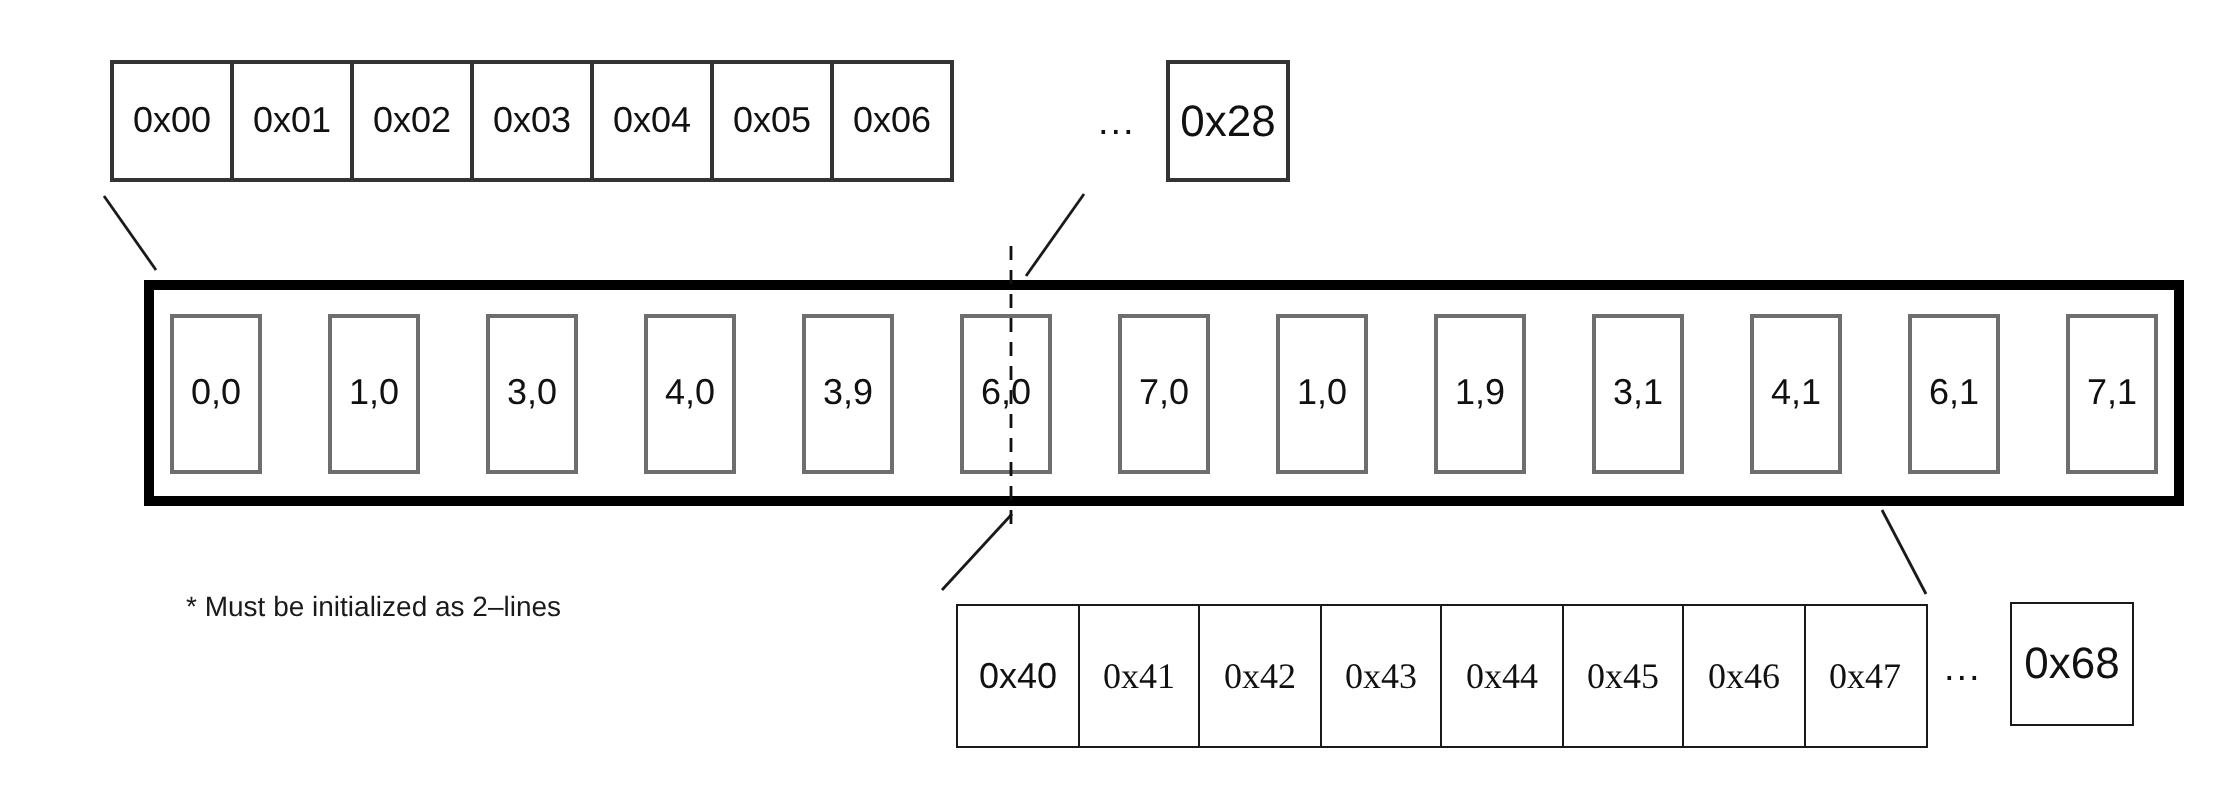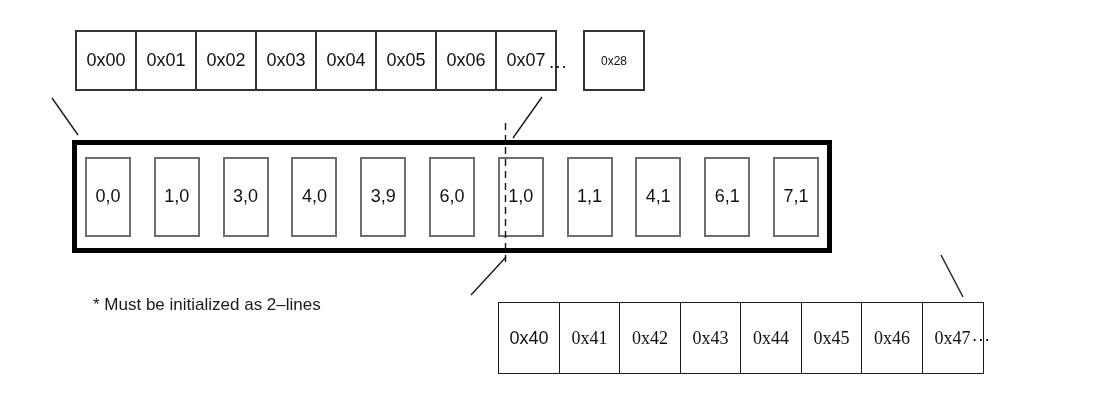--- a/index.html
+++ b/index.html
@@ -8,76 +8,76 @@
     position: relative;
     width: 1113px;
     height: 400px;
     background: #ffffff;
     font-family: "Liberation Sans", sans-serif;
     color: #111111;
     overflow: hidden;
   }
 
   
-  .strip { position: absolute; display: flex; margin-left: 20px; }
+  .strip { position: absolute; display: flex; }
   .addr-cell {
     width: 62px; height: 61px;
     border: 2px solid #333333;
     display: flex; align-items: center; justify-content: center;
     font-size: 18px; background: #ffffff;
   }
   .addr-cell + .addr-cell { margin-left: -2px; }
 
   .strip-bottom .addr-cell {
     height: 72px;
     border: 1.5px solid #1a1a1a;
   }
   .strip-bottom .addr-cell + .addr-cell { margin-left: -1.5px; font-family: Liberation Serif, serif; }
 
   .tail-box {
     position: absolute;
     width: 62px; height: 61px;
     border: 2px solid #333333;
     display: flex; align-items: center; justify-content: center;
-    font-size: 12px; background: #ffffff;
+    font-size: 22px; background: #ffffff;
   }
   .tail-box.thin { border-width: 1.5px; border-color: #1a1a1a; height: 62px; }
 
   .ellipsis {
     position: absolute;
     font-size: 19px;
     letter-spacing: 1px;
     color: #111111;
   }
 
   
   .big-box {
     position: absolute;
     left: 72px; top: 140px;
-    width: 760px; height: 113px;
+    width: 1020px; height: 113px;
     border: 5px solid #000000;
     background: #ffffff;
     display: flex;
     align-items: center;
     justify-content: space-between;
     padding: 0 8px;
   }
   .line-cell {
     width: 46px; height: 80px;
     border: 2px solid #6e6e6e;
     display: flex; align-items: center; justify-content: center;
     font-size: 18px; background: #ffffff;
     flex: 0 0 auto;
   }
 
   
   .note {
     position: absolute;
     left: 93px; top: 295px;
-    font-size: 17px;
+    font-size: 14px;
     color: #1a1a1a;
     white-space: nowrap;
   }
 
   
   .overlay {
     position: absolute;
     left: 0; top: 0;
     width: 1113px; height: 400px;
     pointer-events: none;
@@ -89,52 +89,54 @@
 <div class="canvas">
 
   <div class="strip strip-top" style="left:55px; top:30px;">
     <div class="addr-cell">0x00</div>
     <div class="addr-cell">0x01</div>
     <div class="addr-cell">0x02</div>
     <div class="addr-cell">0x03</div>
     <div class="addr-cell">0x04</div>
     <div class="addr-cell">0x05</div>
     <div class="addr-cell">0x06</div>
-    <div class="addr-cell">0x07</div>
   </div>
   <div class="ellipsis" style="left:549px; top:51px;">...</div>
   <div class="tail-box" style="left:583px; top:30px;">0x28</div>
 
   <div class="big-box">
     <div class="line-cell">0,0</div>
     <div class="line-cell">1,0</div>
     <div class="line-cell">3,0</div>
     <div class="line-cell">4,0</div>
     <div class="line-cell">3,9</div>
     <div class="line-cell">6,0</div>
+    <div class="line-cell">7,0</div>
     <div class="line-cell">1,0</div>
-    <div class="line-cell">1,1</div>
+    <div class="line-cell">1,9</div>
+    <div class="line-cell">3,1</div>
     <div class="line-cell">4,1</div>
     <div class="line-cell">6,1</div>
     <div class="line-cell">7,1</div>
   </div>
 
   <div class="note">* Must be initialized as 2–lines</div>
 
   <div class="strip strip-bottom" style="left:478px; top:302px;">
     <div class="addr-cell">0x40</div>
     <div class="addr-cell">0x41</div>
     <div class="addr-cell">0x42</div>
     <div class="addr-cell">0x43</div>
     <div class="addr-cell">0x44</div>
     <div class="addr-cell">0x45</div>
     <div class="addr-cell">0x46</div>
     <div class="addr-cell">0x47</div>
   </div>
   <div class="ellipsis" style="left:972px; top:324px;">...</div>
+  <div class="tail-box thin" style="left:1005px; top:301px;">0x68</div>
 
   <svg class="overlay" viewBox="0 0 1113 400">
     <line x1="52" y1="98" x2="78" y2="135" stroke="#1a1a1a" stroke-width="1.4"></line>
     <line x1="542" y1="97" x2="513" y2="138" stroke="#1a1a1a" stroke-width="1.4"></line>
     <line x1="506" y1="257" x2="471" y2="295" stroke="#1a1a1a" stroke-width="1.4"></line>
     <line x1="941" y1="255" x2="963" y2="297" stroke="#1a1a1a" stroke-width="1.4"></line>
     <line x1="505.5" y1="123" x2="505.5" y2="263" stroke="#111111" stroke-width="1.4" stroke-dasharray="7,5"></line>
   </svg>
 
 </div>

